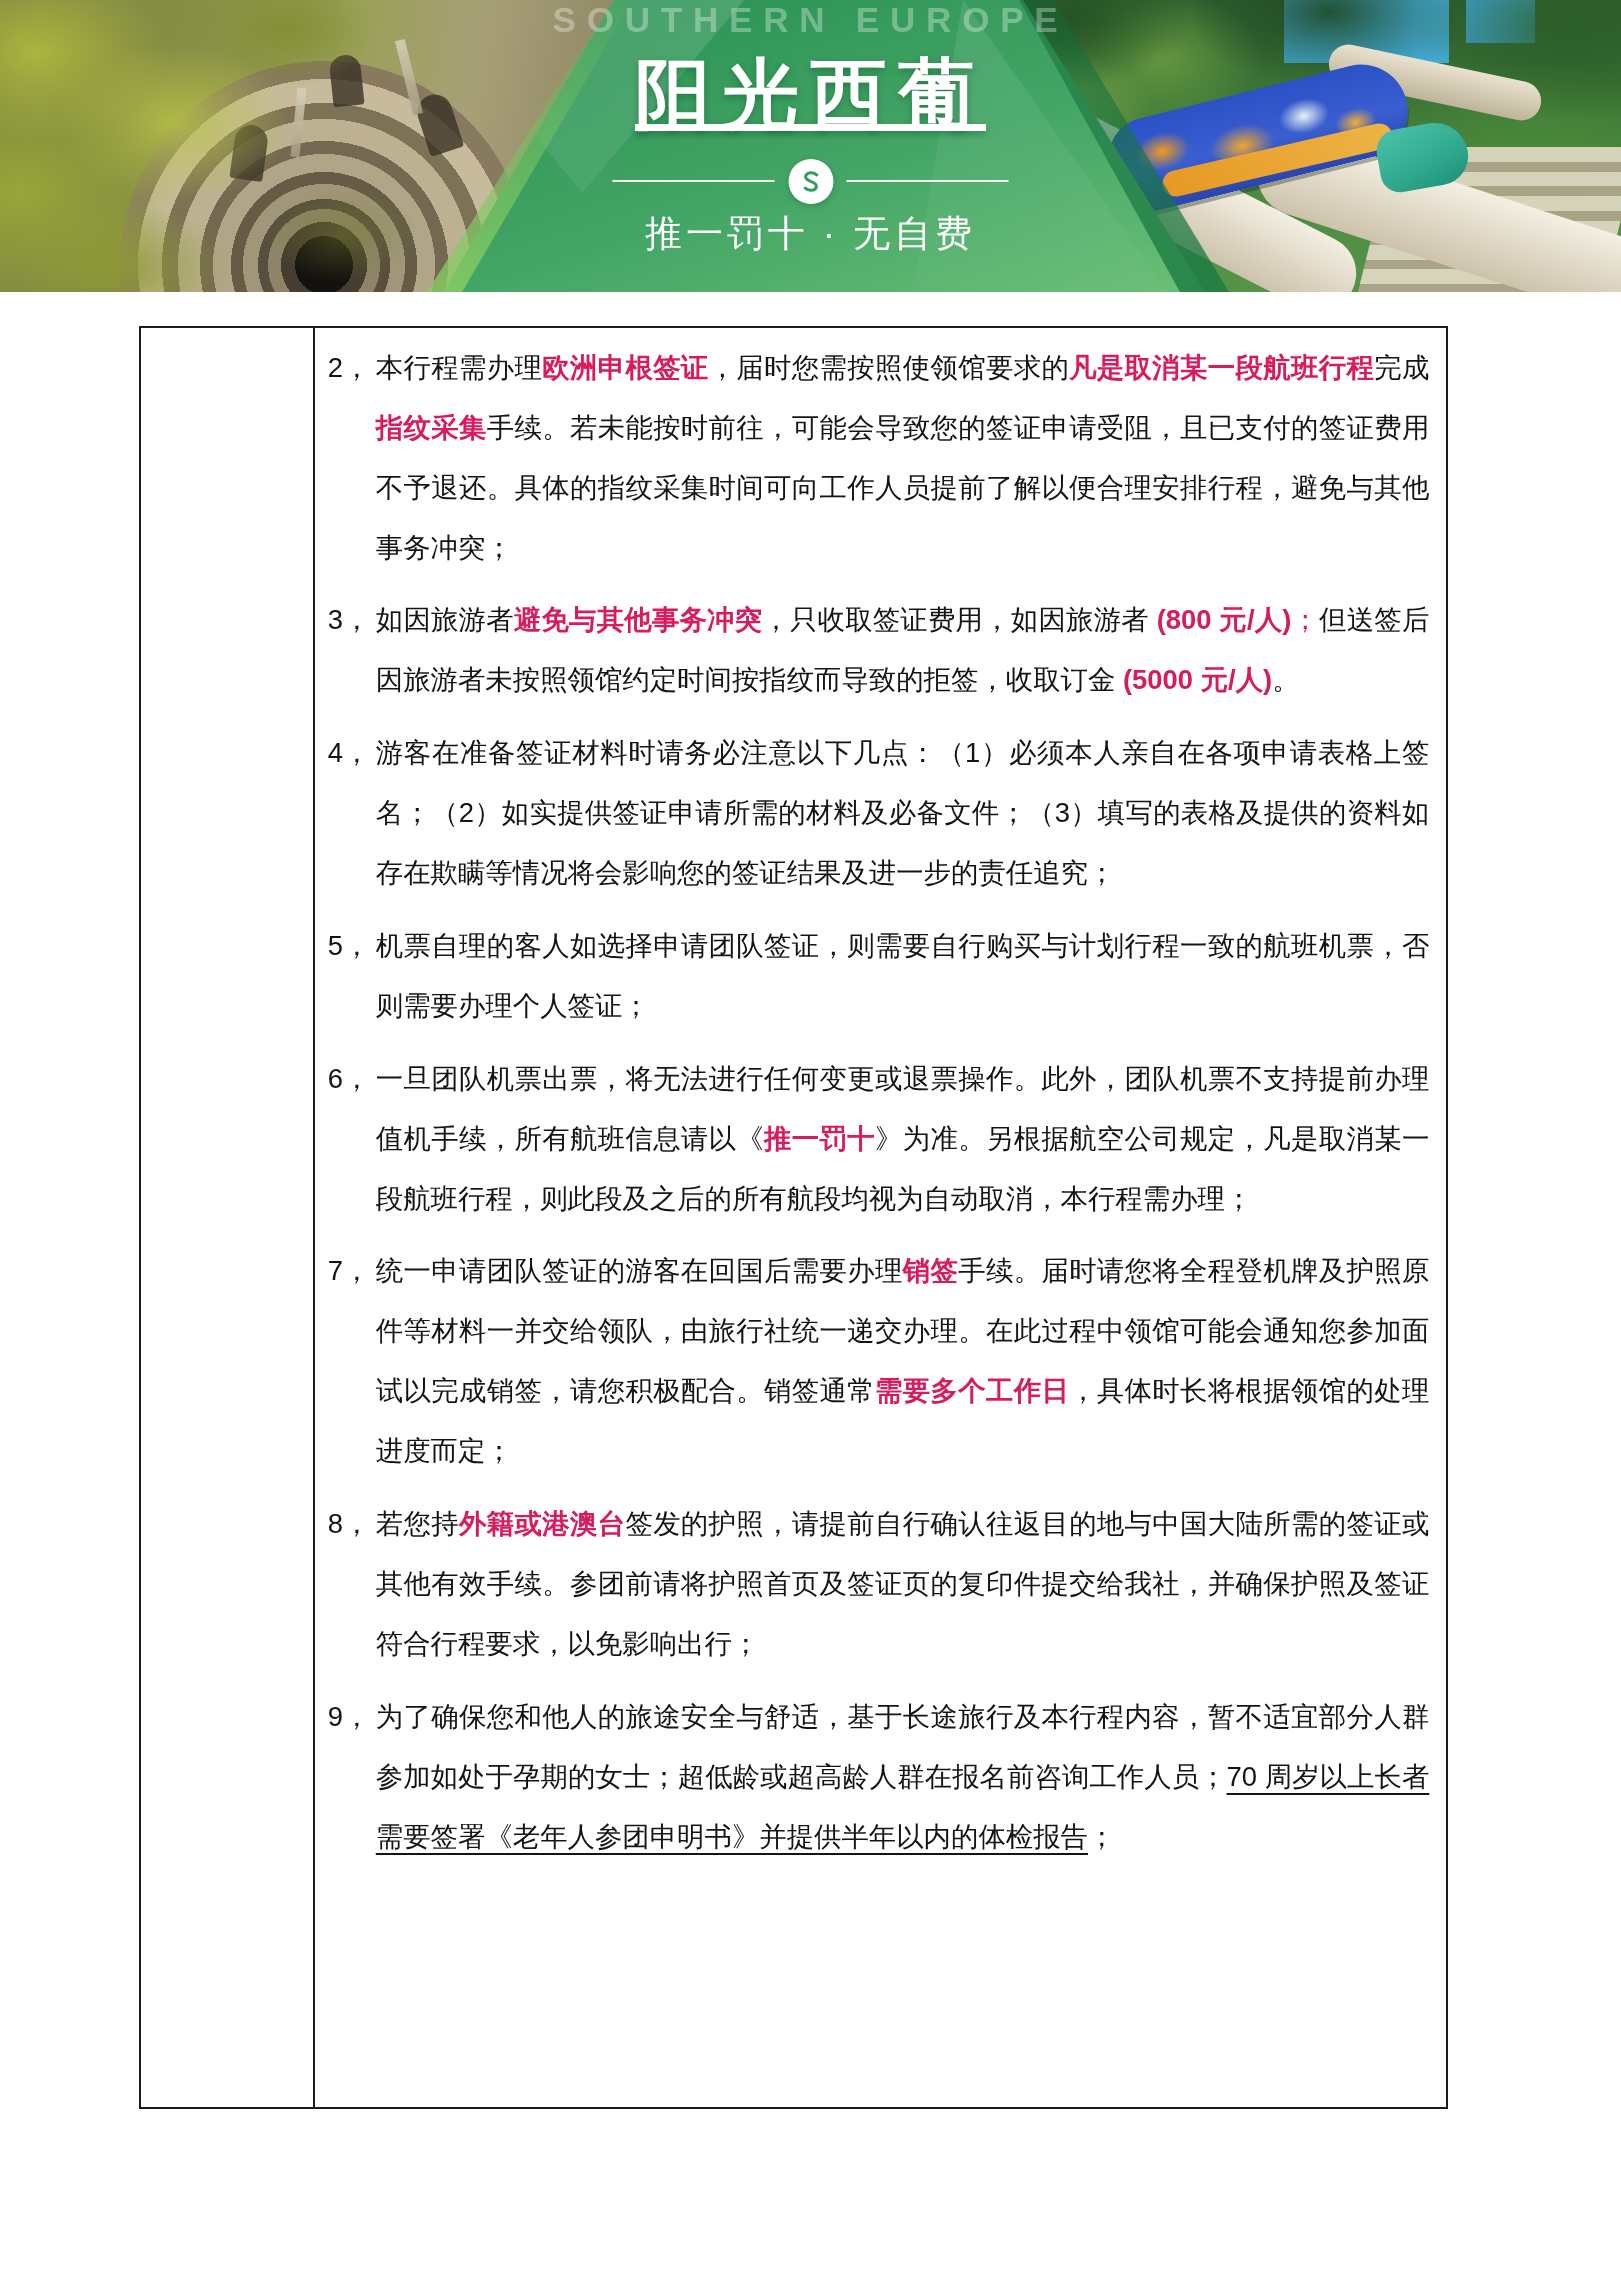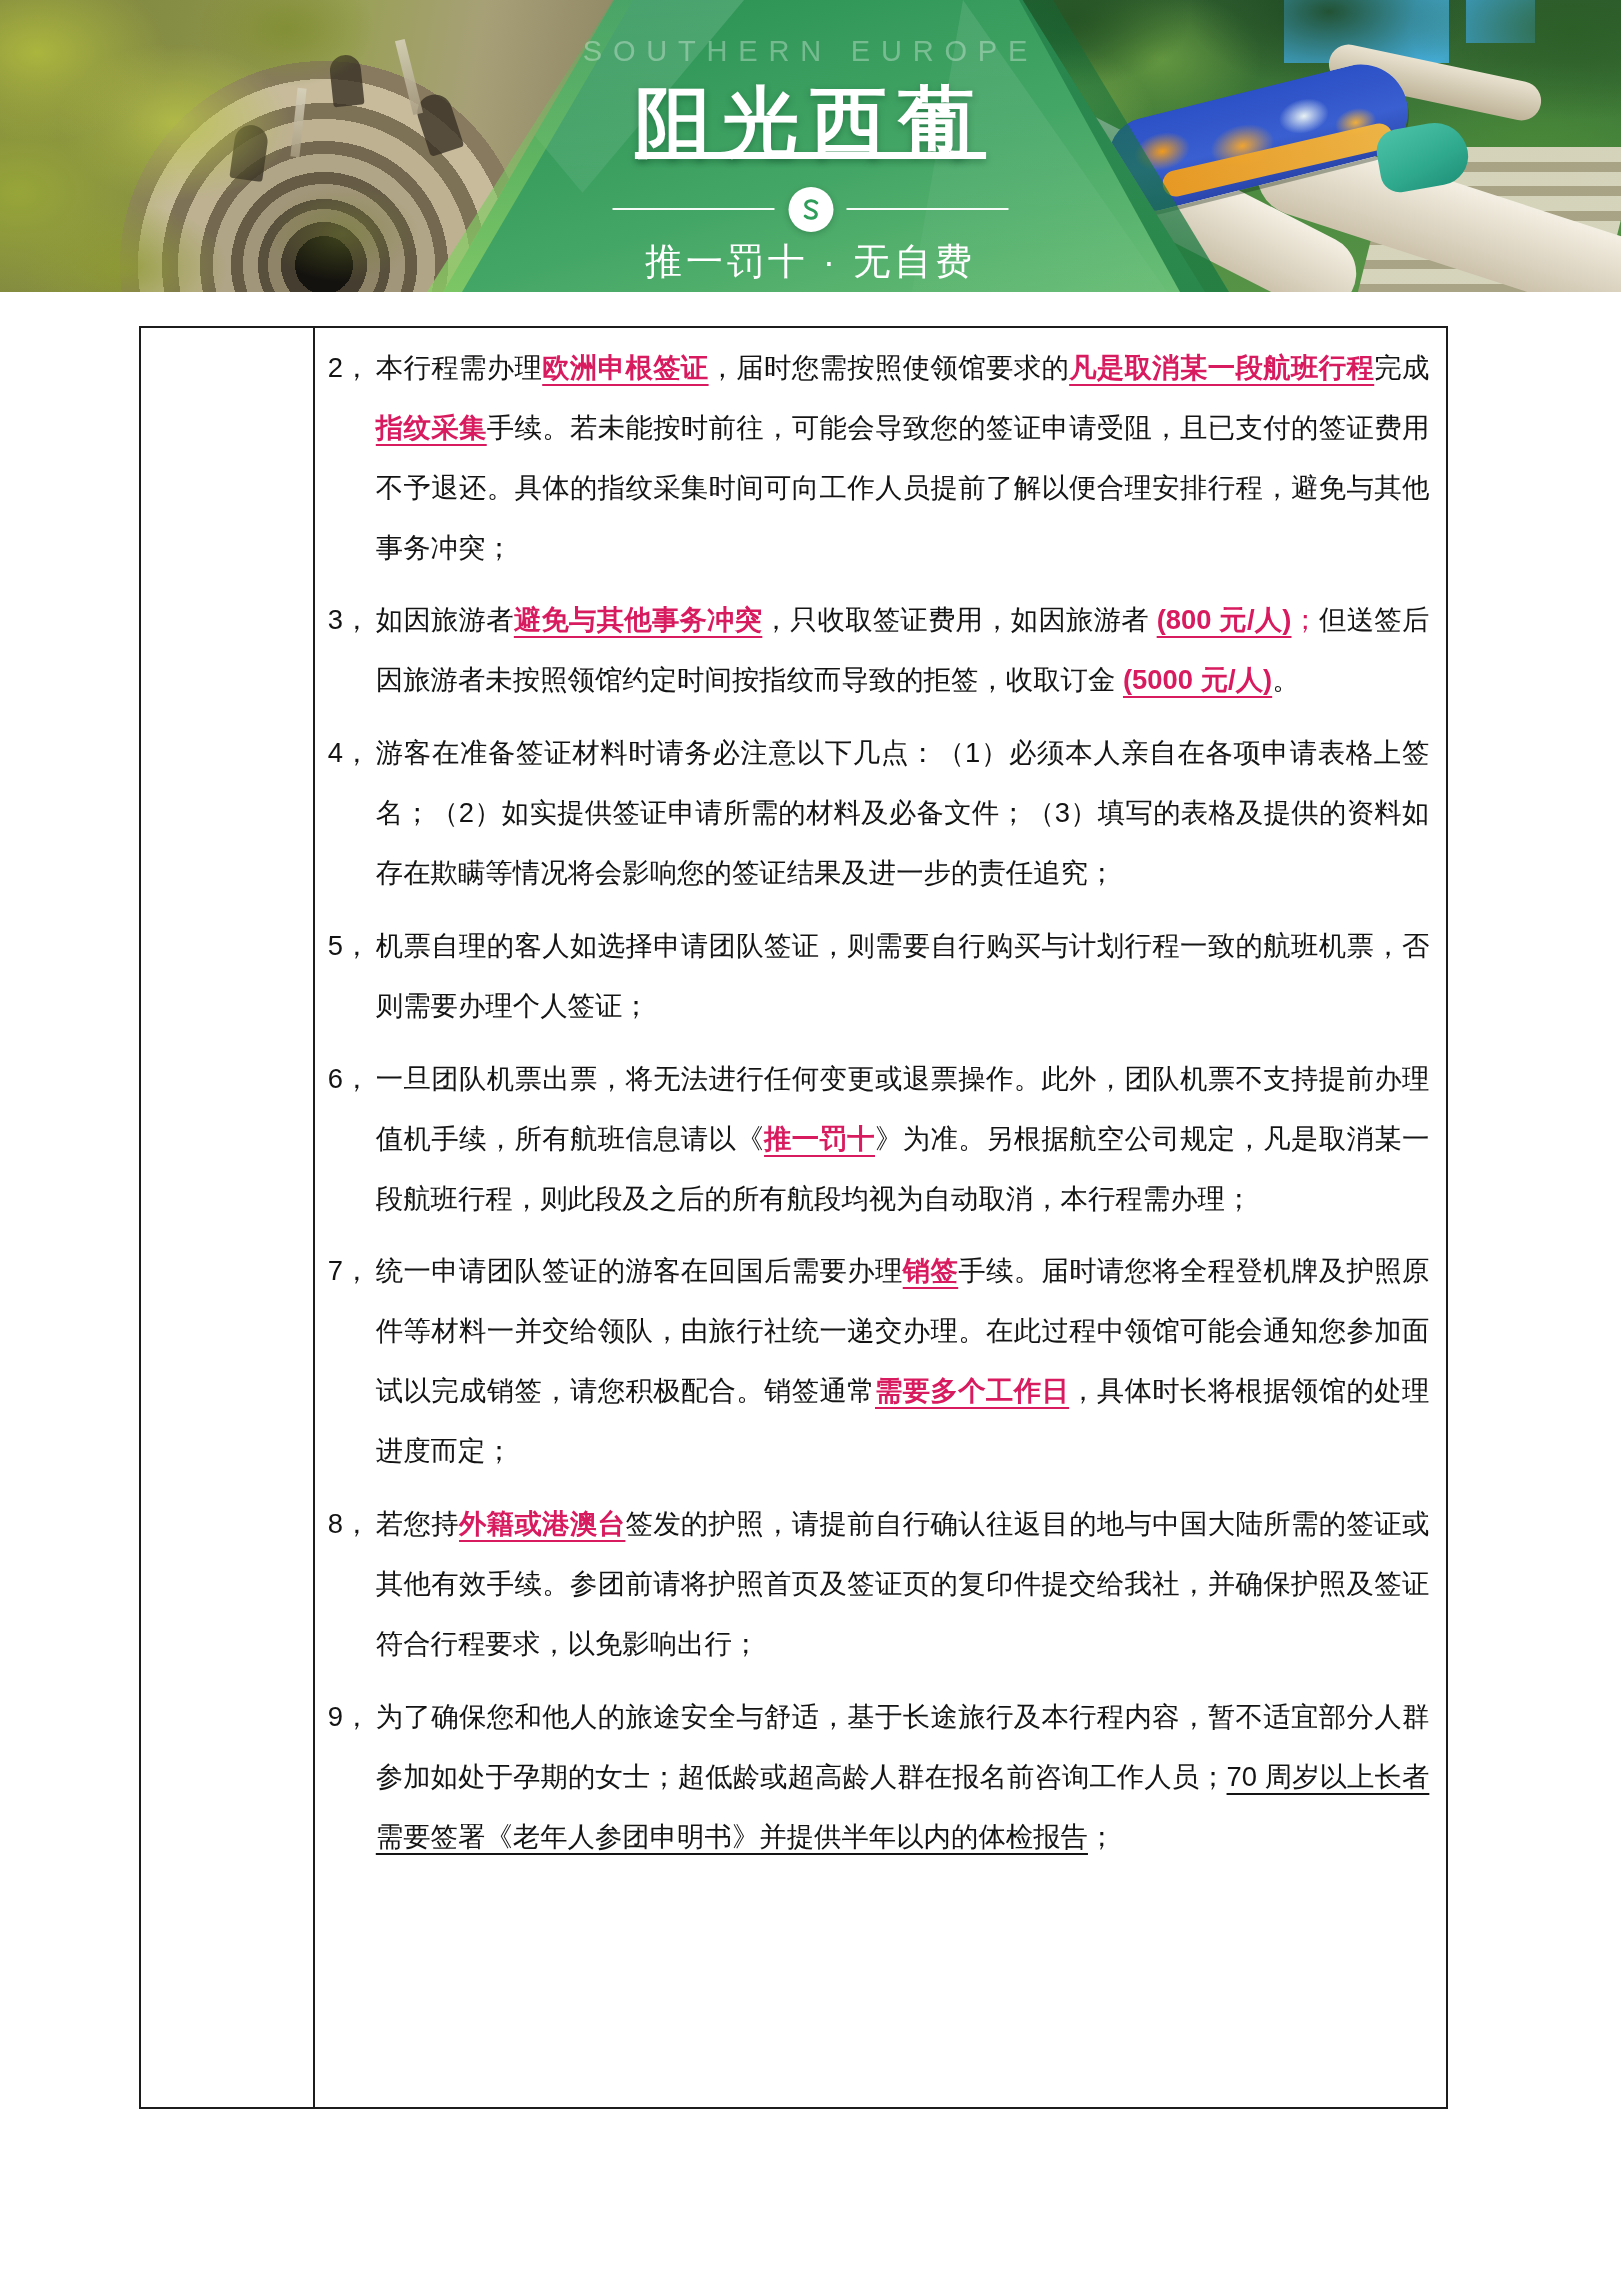--- a/index.html
+++ b/index.html
@@ -84,21 +84,21 @@
   .liz-band { position:absolute; left:147px; top:147px; width:235px; height:25.5px;
               border-radius:13.7px; transform:rotate(-13deg);
               background:linear-gradient(90deg,#f09c1c,#f6b93f); opacity:.95; }
   .wedgeR { position:absolute; left:984px; top:0; width:245px; height:292px;
             background:linear-gradient(180deg,rgba(18,104,56,0.45),rgba(26,122,66,0.80));
             clip-path:polygon(35px 0,69px 0,245px 292px,196px 292px); }
 
   
   .brand { position:absolute; left:50%; top:0; transform:translateX(-50%);
            width:627px; height:292px; text-align:center; color:#fff; }
-  .overline { margin-top:35px; font-size:29px; font-weight:400; letter-spacing:10.8px;
+  .overline { font-size:35px; font-weight:700; letter-spacing:10.8px;
               color:rgba(255,255,255,0.32); white-space:nowrap; }
   .title { margin-top:3.9px; font-size:76px; font-weight:800; letter-spacing:11.8px;
            white-space:nowrap; text-shadow:0 2.9px 7.8px rgba(0,60,30,0.35);text-decoration:underline; }
   .logo-row { margin-top:11.8px; display:flex; align-items:center; justify-content:center; gap:13.7px; }
   .logo-line { width:162px; height:2px; background:rgba(255,255,255,0.95); }
   .logo-circle { width:45px; height:45px; border-radius:50%; background:#ffffff;
                  display:flex; align-items:center; justify-content:center;
                  box-shadow:0 2px 5.9px rgba(0,50,25,0.25); }
   .tagline { margin-top:5px; font-size:37px; font-weight:400; letter-spacing:3.9px; white-space:nowrap; }
 
@@ -108,21 +108,21 @@
                  display:flex; box-sizing:border-box; background:#fff; }
   .label-cell { width:172px; border-right:2px solid #1c1c1c; flex:none; }
   .terms-cell { flex:1; padding:9.8px 16.7px 0 11.8px; overflow:hidden;
                 font-size:27.4px; line-height:60px; color:#141414;
                 text-align:justify; }
   .item { position:relative; margin-bottom:12.7px; }
   .item .num { position:absolute; left:1px; top:0; }
   .item .txt { margin-left:49px; }
   .item .txt.tabbed { text-indent:64px; }
   .r  { color:var(--red); }
-  .ru { color:var(--red); font-weight:700; text-decoration:underline;
+  .ru { color:var(--red); font-weight:700; 
         text-decoration-thickness:2px; text-underline-offset:6.9px; }
   .u  { text-decoration:underline; text-decoration-thickness:2px; text-underline-offset:6.9px; }
 </style>
 </head>
 <body>
 
 <div class="banner">
 
   <div class="sheen1"></div>
   <div class="sheen2"></div>

